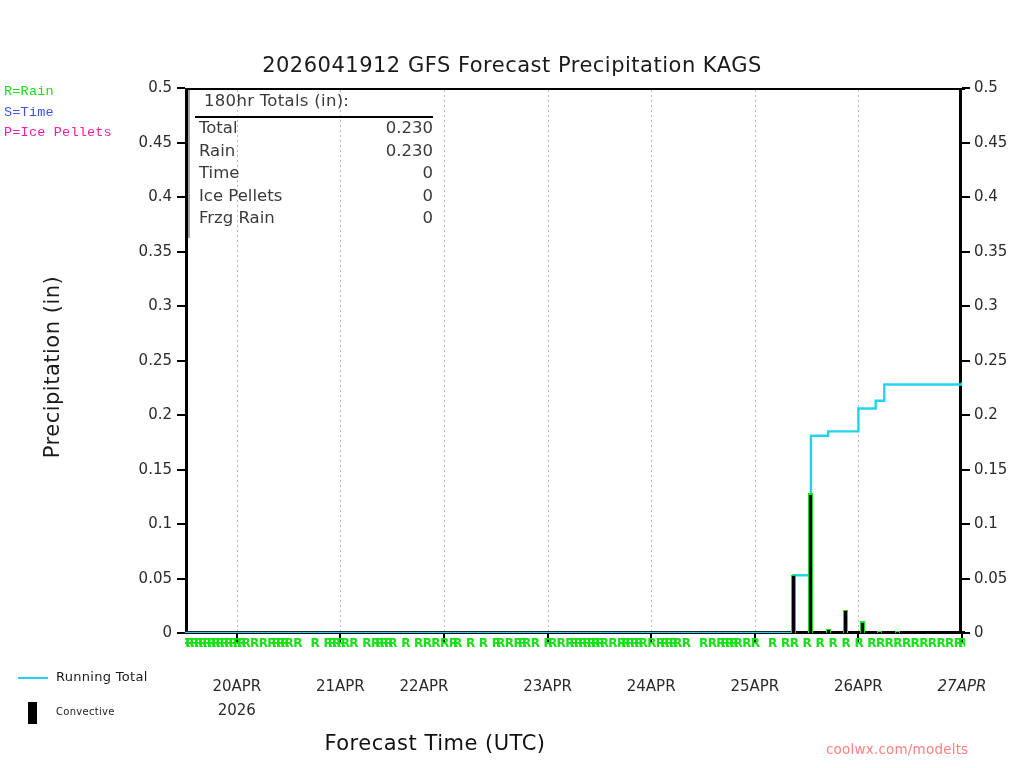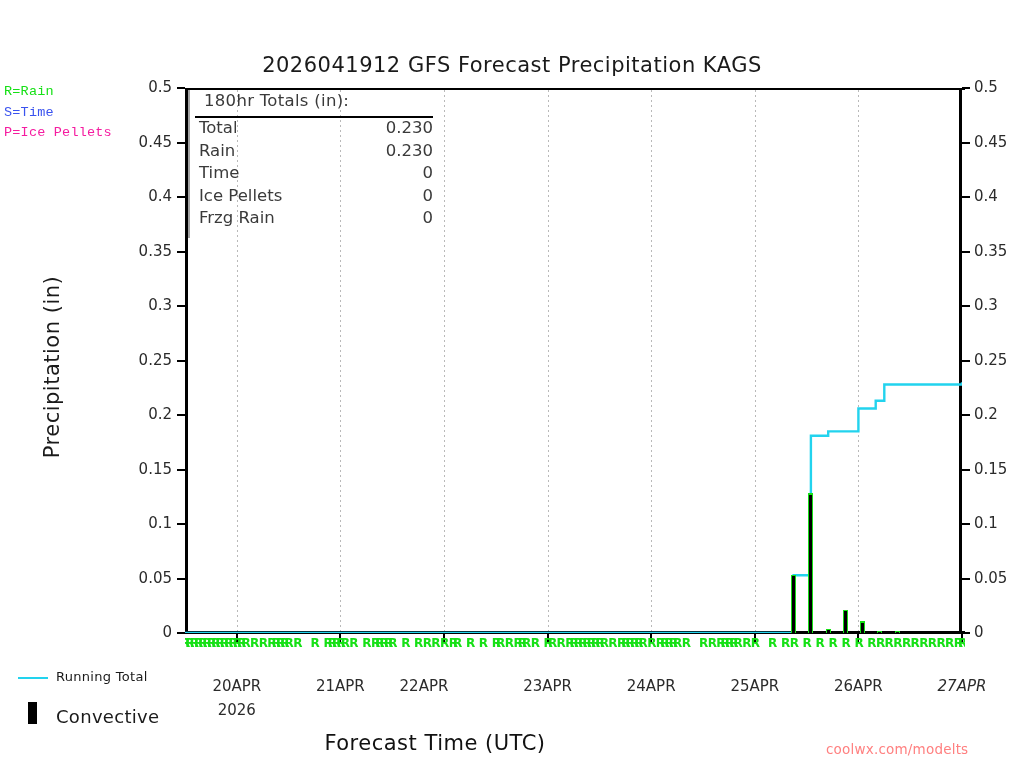--- a/index.html
+++ b/index.html
@@ -82,21 +82,21 @@
   .totals-rows{position:absolute;left:5px;top:28px;width:240px;}
   .totals-row{position:relative;height:22.6px;}
   .totals-row .tl{position:absolute;left:4px;top:0;font-size:16.5px;color:#3a3a3a;white-space:nowrap;}
   .totals-row .tv{position:absolute;left:110px;width:128px;text-align:right;top:0;
      font-size:16.5px;color:#3a3a3a;}
 
   
   .leg-line{position:absolute;left:18px;top:677px;width:30px;height:2px;background:#22d3ee;}
   .leg-line-lbl{position:absolute;left:56px;top:669px;font-size:13px;color:#1a1a1a;letter-spacing:.3px;}
   .leg-bar{position:absolute;left:28px;top:702px;width:9px;height:22px;background:#000;}
-  .leg-bar-lbl{position:absolute;left:56px;top:706px;font-size:18px;color:#1a1a1a;letter-spacing:.3px;}
+  .leg-bar-lbl{position:absolute;left:56px;top:706px;font-size:10px;color:#1a1a1a;letter-spacing:.3px;}
 
   
   #plot-layer{position:absolute;left:185px;top:88px;width:777px;height:545px;overflow:hidden;}
   .bar-total{position:absolute;bottom:0;width:5px;background:#16e016;}
   .bar-conv{position:absolute;bottom:0;width:3px;background:#000;}
   .rmark{position:absolute;font-size:12px;color:#16e016;font-weight:bold;line-height:1;}
   #r-layer{position:absolute;left:185px;top:636px;width:780px;height:20px;overflow:hidden;}
   #step-svg{position:absolute;left:0;top:0;}
 </style>
 </head>

